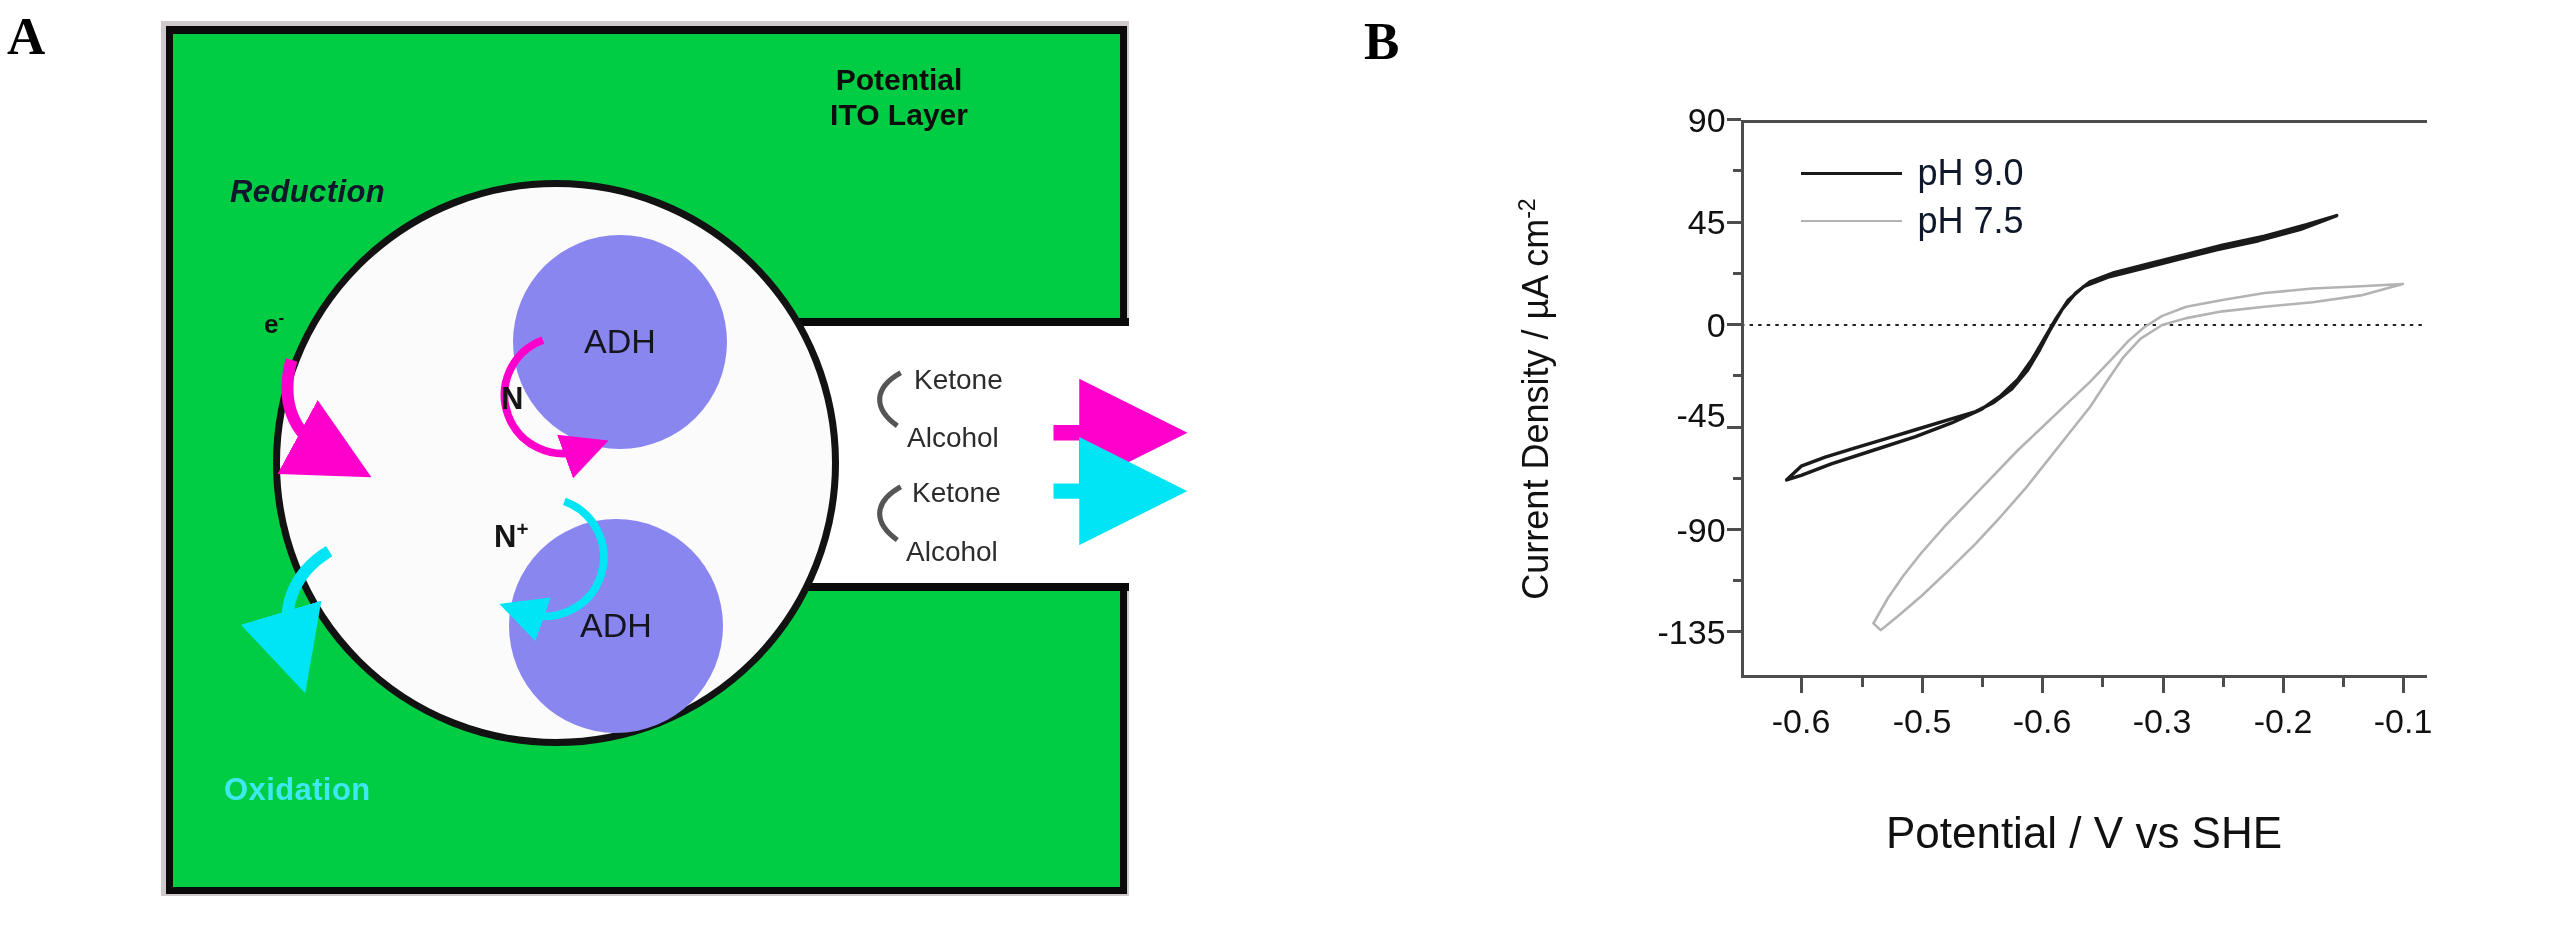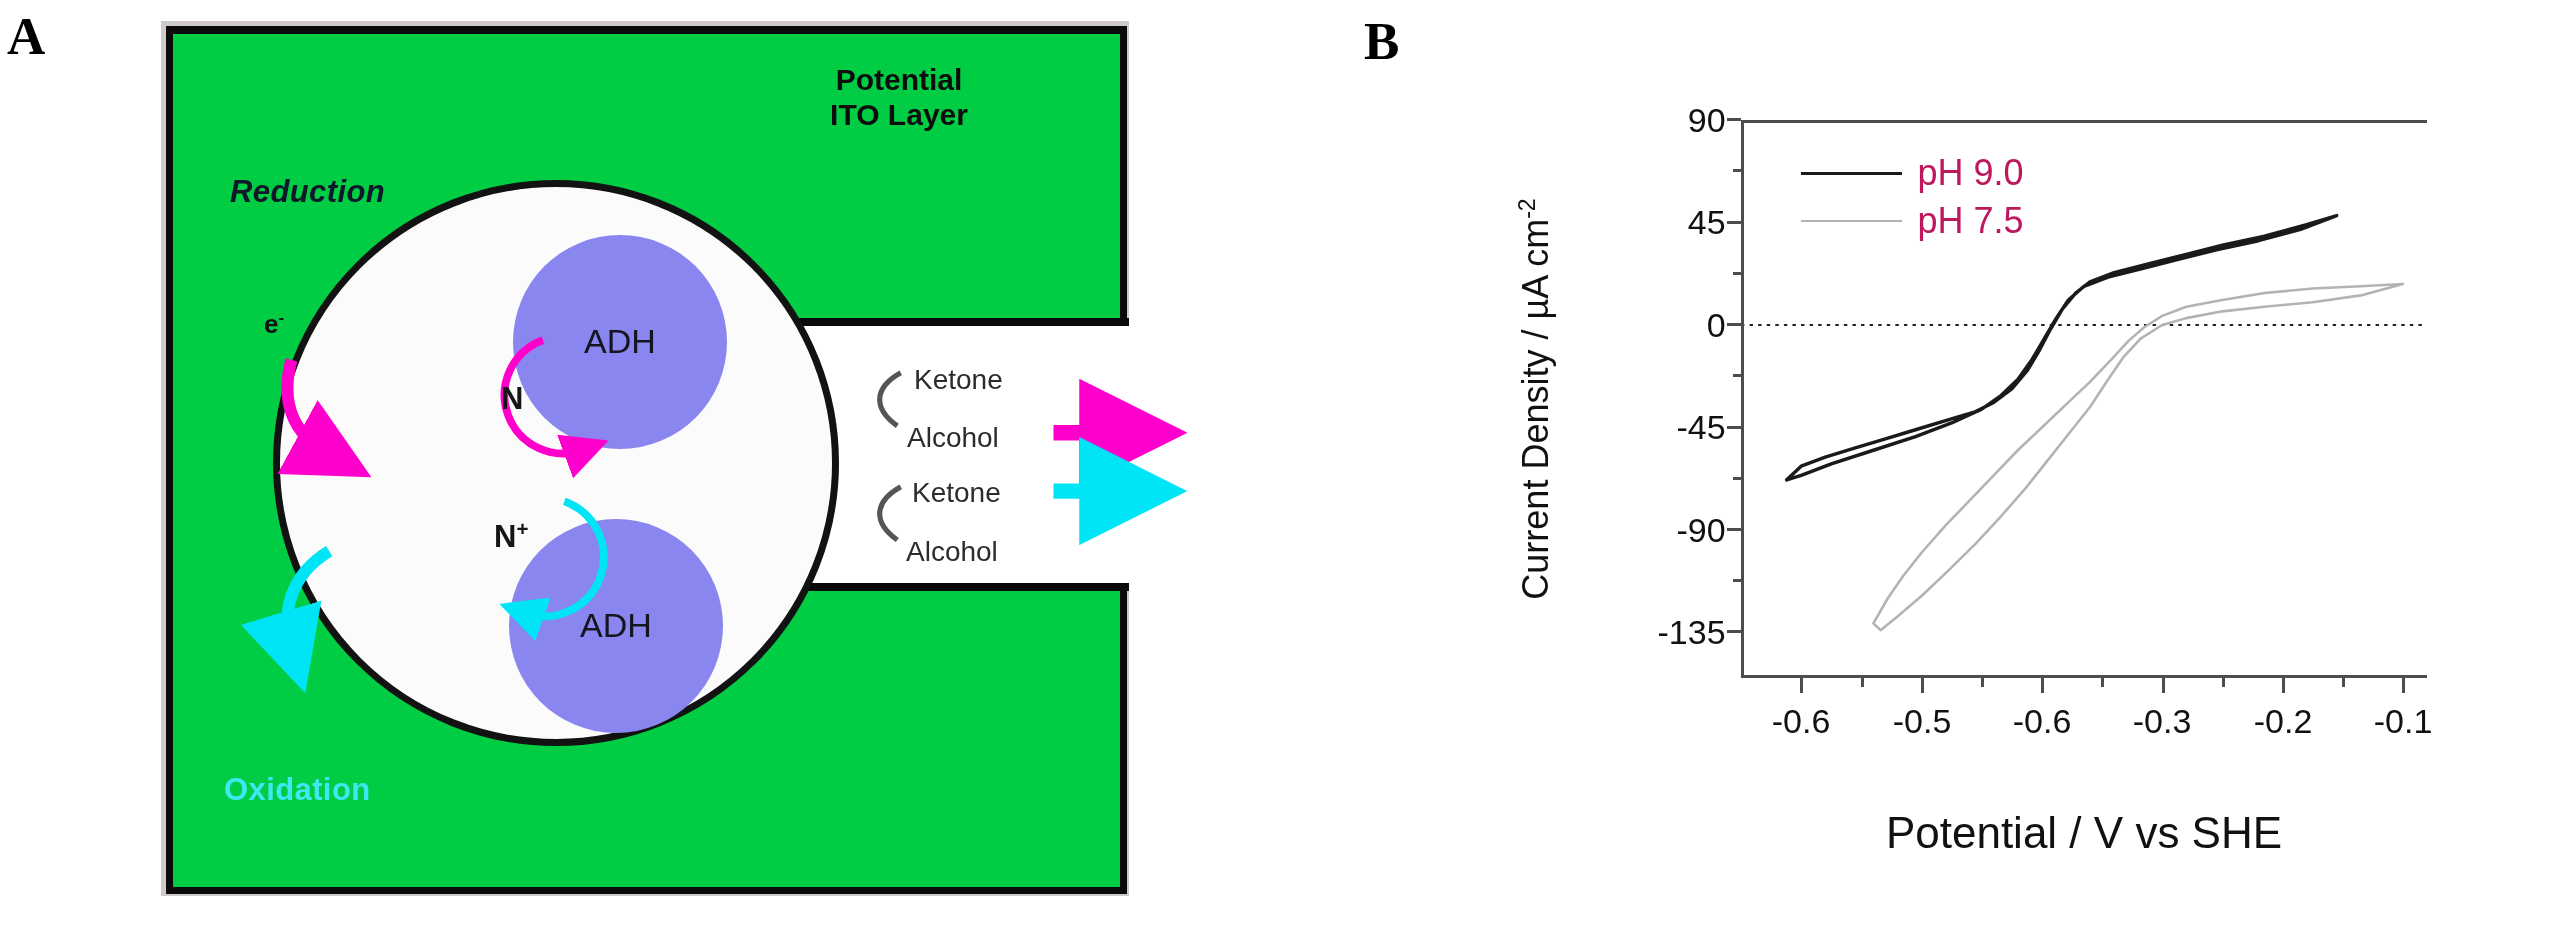--- a/index.html
+++ b/index.html
@@ -67,21 +67,21 @@
   .xtick-label{position:absolute;top:100%;margin-top:24px;transform:translateX(-50%);
                font-size:34px;color:#111;white-space:nowrap;}
   .ylabel{position:absolute;left:77px;top:365px;transform:translate(-50%,-50%) rotate(-90deg);
           font-size:36px;color:#111;white-space:nowrap;}
   .ylabel sup{font-size:23px;}
   .xlabel{position:absolute;left:626px;top:774px;transform:translateX(-50%);
           font-size:44px;color:#111;white-space:nowrap;}
   .legend{position:absolute;left:60px;top:29px;}
   .legend-row{display:flex;align-items:center;height:48px;}
   .legend-swatch{width:101px;height:0;border-top-style:solid;margin-right:15.4px;}
-  .legend-text{font-size:36px;color:#be185d;}
+  .legend-text{font-size:36px;color:#0f172a;}
 </style>
 </head>
 <body>
 
 <div class="panel-letter" id="letter-a">A</div>
 <div class="panel-letter" id="letter-b">B</div>
 
 <div id="panel-a">
   <div class="outer-frame"></div>
   <div class="black-frame"></div>
@@ -163,21 +163,21 @@
         <div class="frame-line" style="left: 0px; top: 0px; width: 2.6px; height: 558px;"></div>
         <div class="frame-line" style="left: 0px; top: 0px; width: 686px; height: 2.6px;"></div>
         <div class="frame-line" style="left: 0px; top: 555px; width: 686px; height: 2.6px;"></div>
         <div class="frame-line" style="left: -13.7px; top: -1.7px; width: 13.7px; height: 2.6px;"></div>
         <div class="ytick-label" style="top: 0px;">90</div>
         <div class="frame-line" style="left: -13.7px; top: 101px; width: 13.7px; height: 2.6px;"></div>
         <div class="ytick-label" style="top: 102px;">45</div>
         <div class="frame-line" style="left: -13.7px; top: 203px; width: 13.7px; height: 2.6px;"></div>
         <div class="ytick-label" style="top: 205px;">0</div>
         <div class="frame-line" style="left: -13.7px; top: 306px; width: 13.7px; height: 2.6px;"></div>
-        <div class="ytick-label" style="top: 307px; text-align: center;">-45</div>
+        <div class="ytick-label" style="top: 295px; text-align: center;">-45</div>
         <div class="frame-line" style="left: -13.7px; top: 408px; width: 13.7px; height: 2.6px;"></div>
         <div class="ytick-label" style="top: 410px;">-90</div>
         <div class="frame-line" style="left: -13.7px; top: 510px; width: 13.7px; height: 2.6px;"></div>
         <div class="ytick-label" style="top: 512px;">-135</div>
         <div class="frame-line" style="left: -7.7px; top: 49px; width: 7.7px; height: 2.6px;"></div>
         <div class="frame-line" style="left: -7.7px; top: 152px; width: 7.7px; height: 2.6px;"></div>
         <div class="frame-line" style="left: -7.7px; top: 254px; width: 7.7px; height: 2.6px;"></div>
         <div class="frame-line" style="left: -7.7px; top: 357px; width: 7.7px; height: 2.6px;"></div>
         <div class="frame-line" style="left: -7.7px; top: 459px; width: 7.7px; height: 2.6px;"></div>
         <div class="frame-line" style="left: 59px; top: 558px; width: 2.6px; height: 15.4px;"></div>

